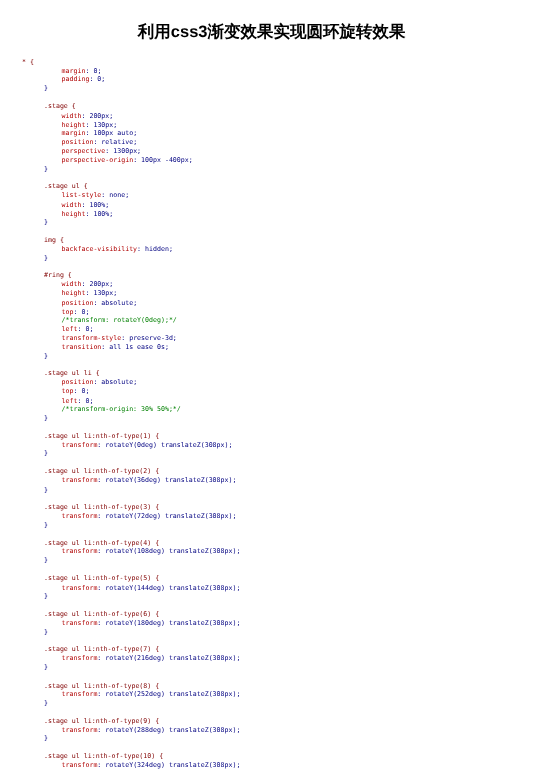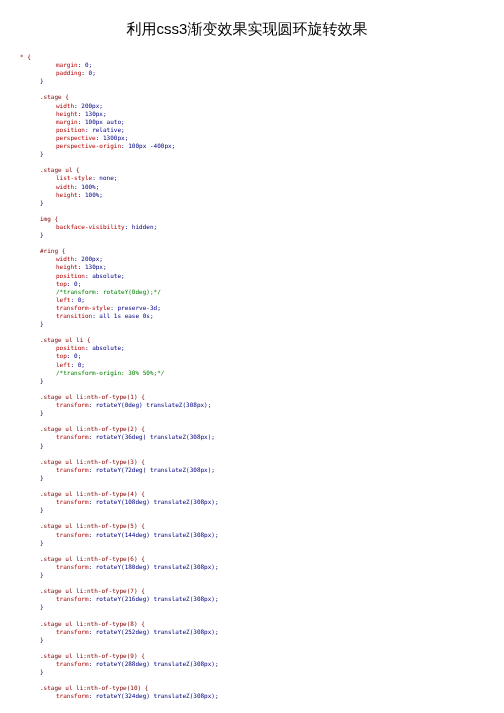--- a/index.html
+++ b/index.html
@@ -4,21 +4,21 @@
 <style>
   * { margin: 0; padding: 0; box-sizing: border-box; }
   body {
     background: #ffffff;
     font-family: Arial, "Microsoft YaHei", sans-serif;
     width: 504px;
     padding: 20px 30px 20px 20px;
   }
   .title {
     font-size: 15px;
-    font-weight: normal;
+    font-weight: bold;
     text-align: center;
     color: #000;
     margin-bottom: 14px;
   }
   .code {
     font-family: Consolas, Monaco, monospace;
     font-size: 6px;
     line-height: 1.35;
     white-space: pre;
     color: #000;

